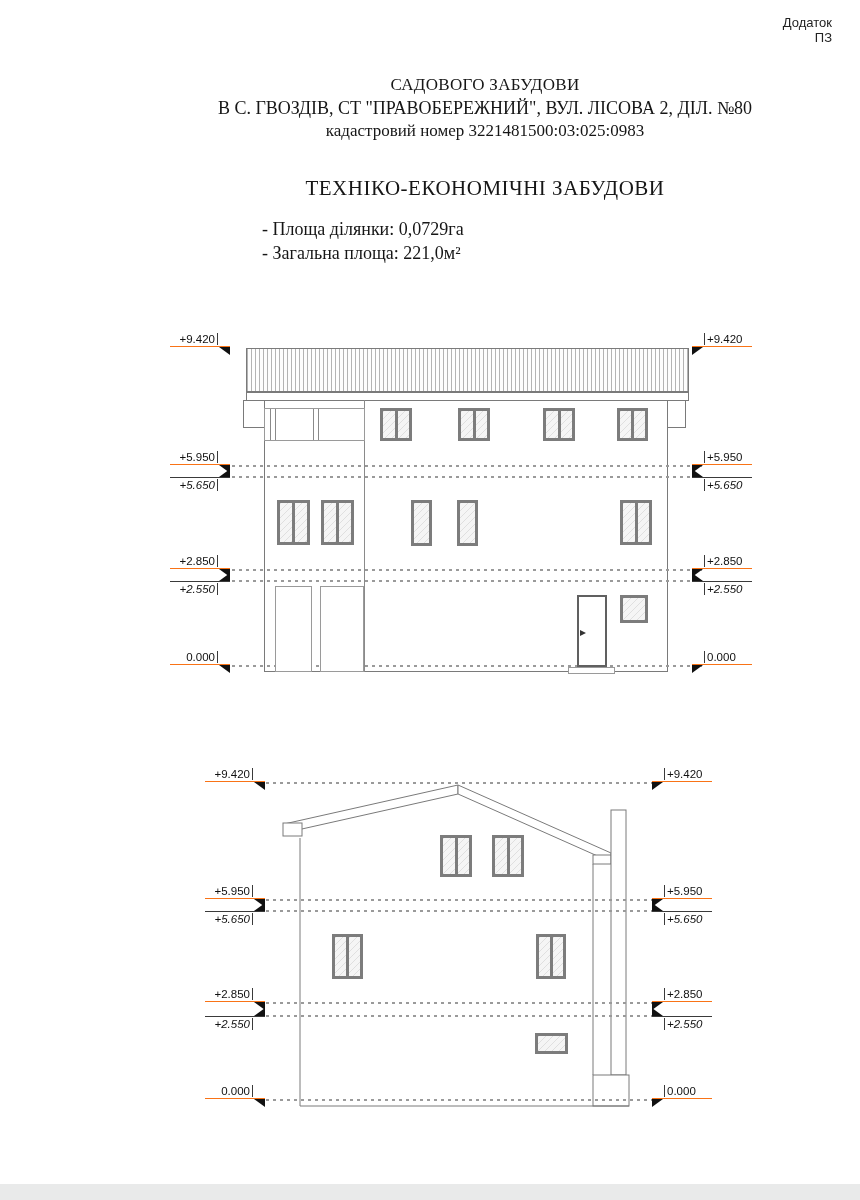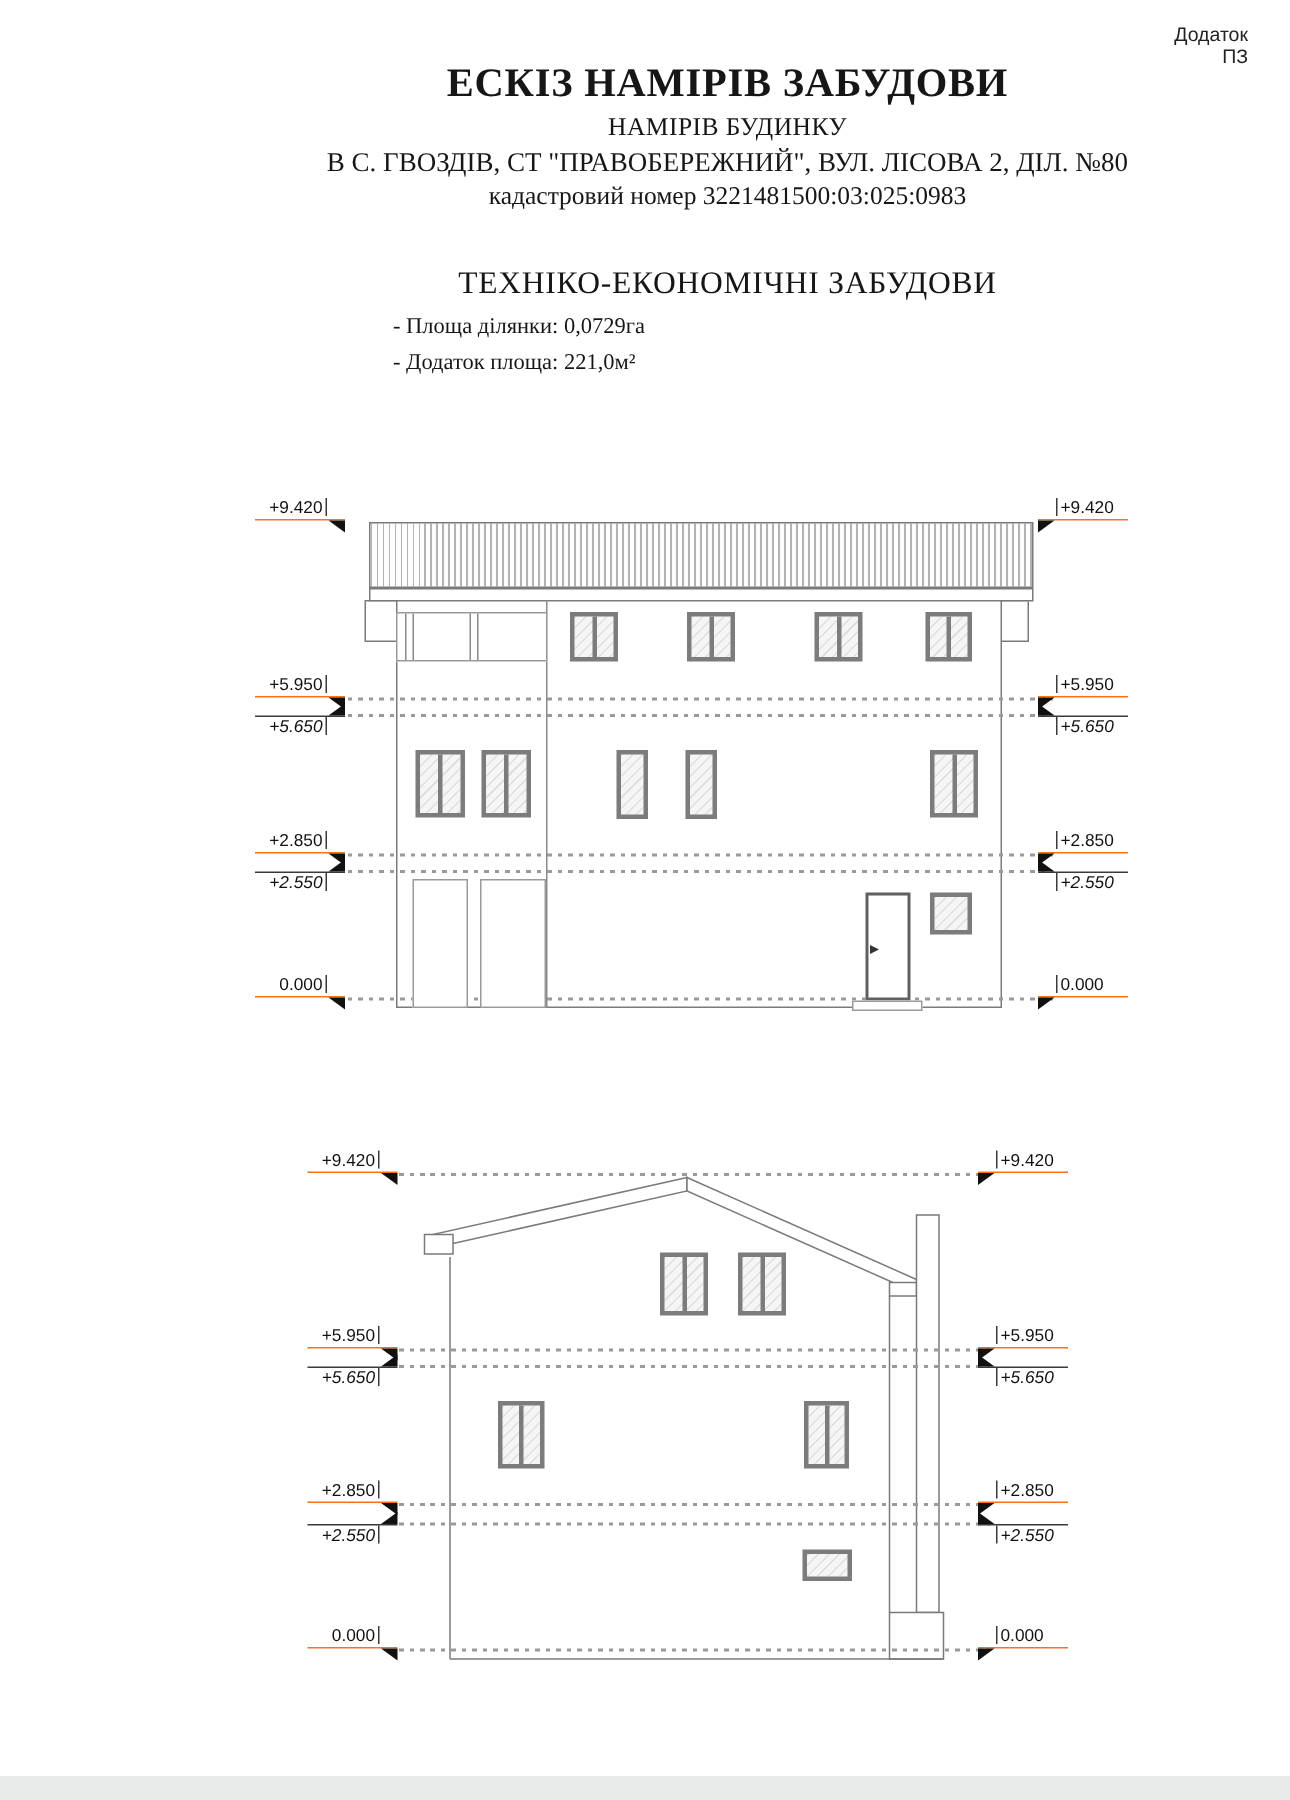--- a/index.html
+++ b/index.html
@@ -9,21 +9,21 @@
 
   
   .appendix{position:absolute;top:15px;right:28px;text-align:right;
             font-family:"Liberation Sans",sans-serif;font-size:13px;line-height:15px;color:#222;}
   .hdr{position:absolute;left:110px;width:750px;text-align:center;}
   .title{top:40px;font-size:27px;font-weight:bold;letter-spacing:.5px;}
   .subtitle{top:75px;font-size:17px;letter-spacing:.3px;}
   .address{top:98px;font-size:18px;}
   .cadastre{top:121px;font-size:17px;}
   .h2{top:176px;font-size:21px;letter-spacing:.5px;}
-  .bullets{position:absolute;left:262px;top:206px;font-size:15px;line-height:24px;}
+  .bullets{position:absolute;left:262px;top:217px;font-size:18px;line-height:24px;}
 
   
   .ln{position:absolute;background:#8a8a8a;}
   .outline{position:absolute;border:1px solid #7a7a7a;background:#ffffff;box-sizing:border-box;}
   .thin{border-color:#9a9a9a;}
   .dash{position:absolute;height:2px;z-index:3;
         background:repeating-linear-gradient(90deg,#9a9a9a 0 3px,transparent 3px 7px);}
   .roof-hatch{position:absolute;border:1px solid #7a7a7a;box-sizing:border-box;background-color:#fdfdfd;
         background-image:repeating-linear-gradient(90deg,#b3b3b3 0 1px,transparent 1px 4px);z-index:1;}
   .win{position:absolute;border:3px solid #7c7c7c;box-sizing:border-box;z-index:4;background-color:#f5f5f5;
@@ -59,28 +59,27 @@
 </head>
 <body>
 
 <div class="page">
 
   <div class="appendix">
     <div>Додаток</div>
     <div>ПЗ</div>
   </div>
 
-  <div class="hdr title">ЕСКІЗ НАМІРІВ ЗАБУДОВИ</div>
-  <div class="hdr subtitle">НАМІРІВ БУДИНКУ</div>
+  <div class="hdr subtitle">САДОВОГО ЗАБУДОВИ</div>
   <div class="hdr address">В С. ГВОЗДІВ, СТ "ПРАВОБЕРЕЖНИЙ", ВУЛ. ЛІСОВА 2, ДІЛ. №80</div>
   <div class="hdr cadastre">кадастровий номер 3221481500:03:025:0983</div>
   <div class="hdr h2">ТЕХНІКО-ЕКОНОМІЧНІ ЗАБУДОВИ</div>
   <div class="bullets">
     <div>- Площа ділянки: 0,0729га</div>
-    <div>- Додаток площа: 221,0м²</div>
+    <div>- Загальна площа: 221,0м²</div>
   </div>
 
   <div>
 
     <div class="roof-hatch" style="left:246px;top:348px;width:443px;height:44px;"></div>
     <div class="outline" style="left:246px;top:392px;width:443px;height:9px;z-index:2;"></div>
 
     <div class="outline" style="left:243px;top:400px;width:22px;height:28px;z-index:1;"></div>
     <div class="outline" style="left:667px;top:400px;width:19px;height:28px;z-index:1;"></div>
     <div class="outline" style="left:264px;top:400px;width:404px;height:272px;z-index:2;"></div>

